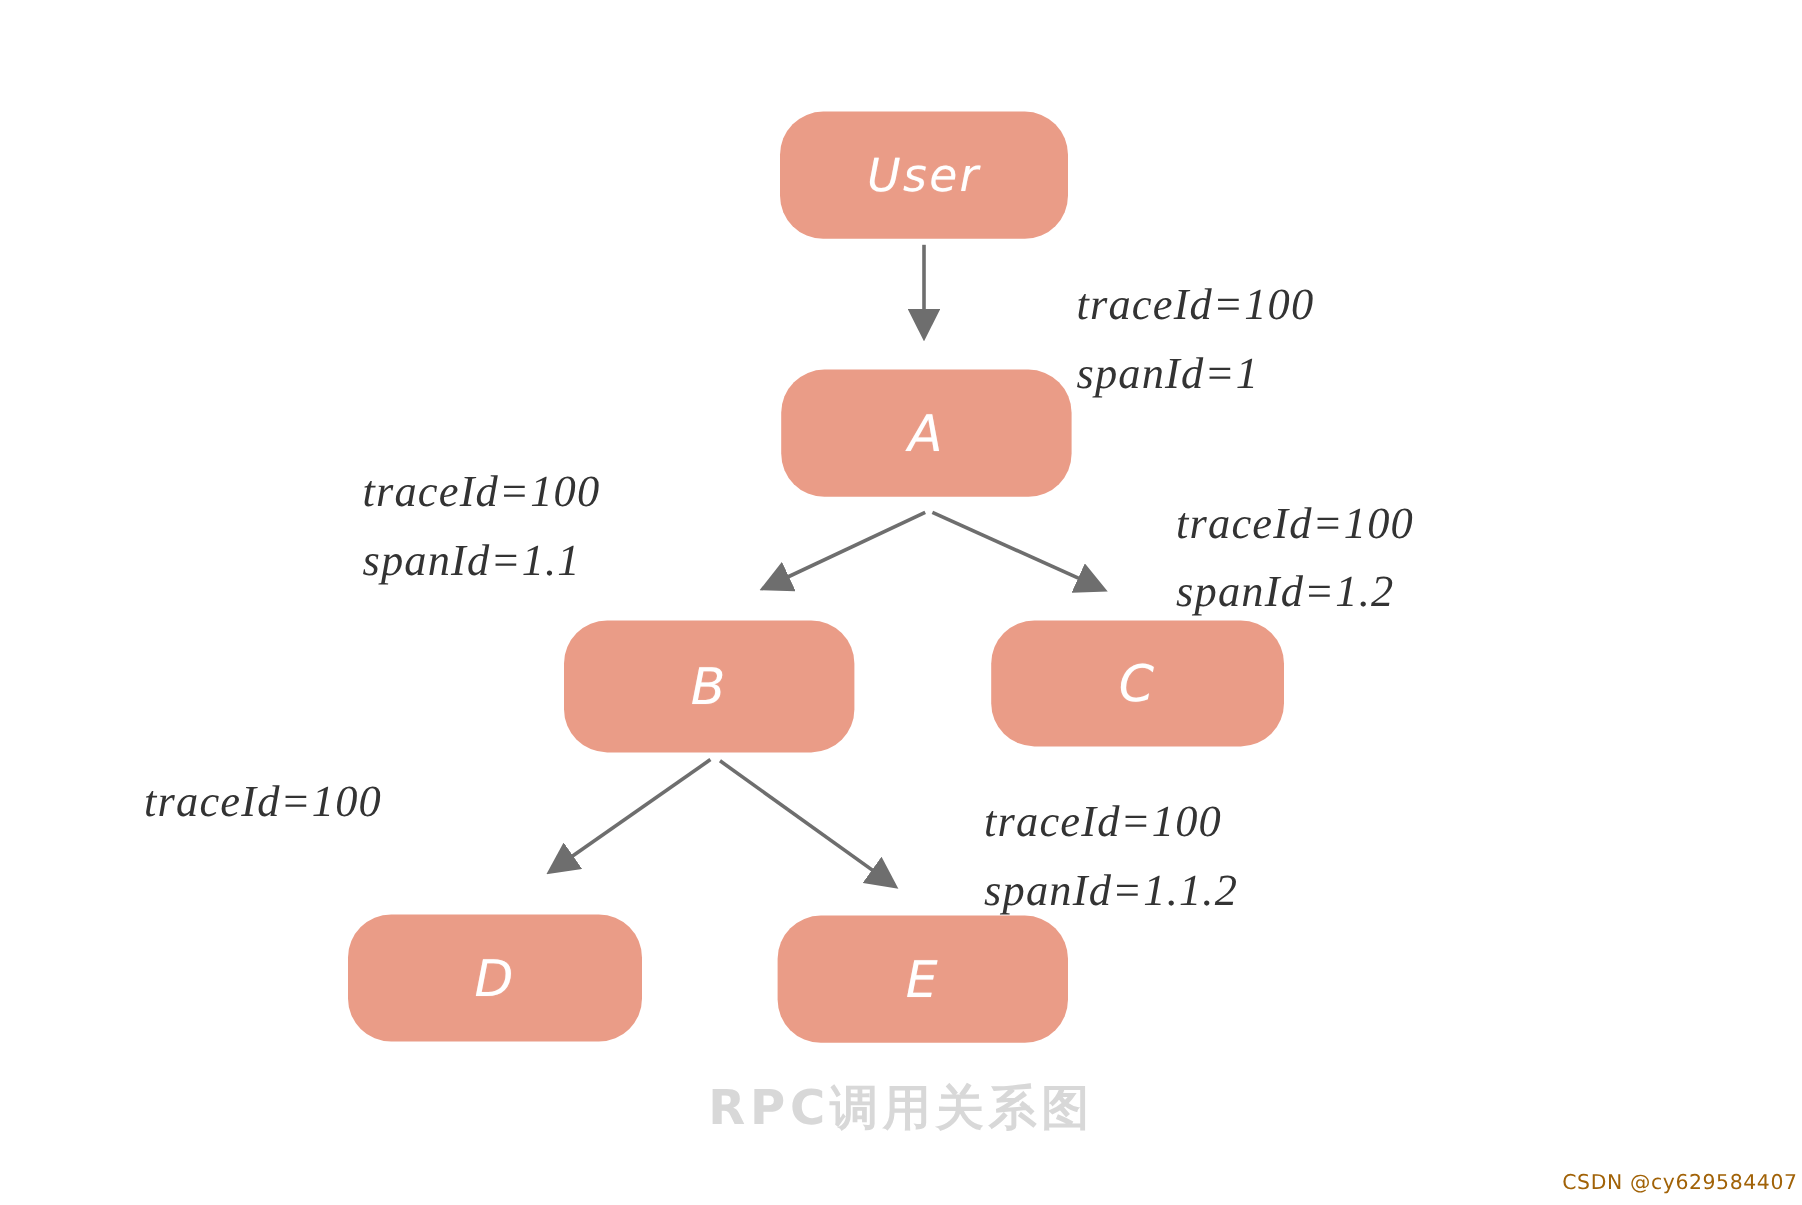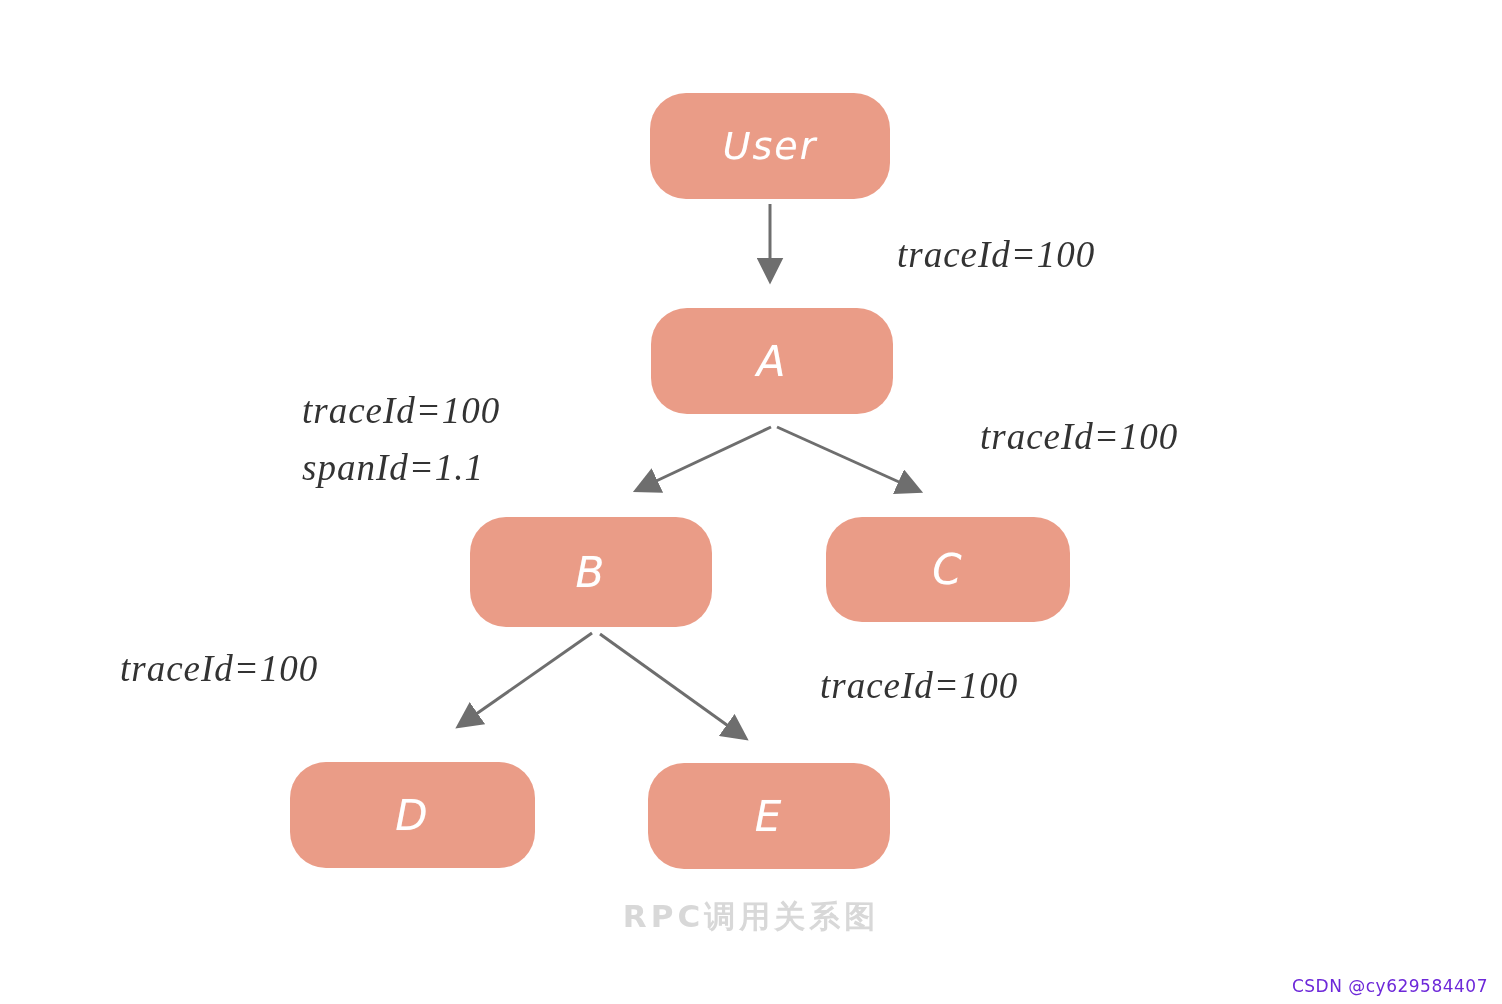--- a/index.html
+++ b/index.html
@@ -48,29 +48,29 @@
   }
   .edge-label .line { display: block; }
   .caption {
     position: absolute;
     left: 0;
     top: 896;
     top: 896px;
     width: 1502px;
     text-align: center;
     color: #D8D8D8;
-    font-size: 31px;
+    font-size: 40px;
     font-weight: bold;
     letter-spacing: 4px;
   }
   .watermark {
     position: absolute;
-    right: 14px;
+    right: 4px;
     bottom: 8px;
-    color: #6d28d9;
+    color: #a16207;
     font-size: 17px;
     letter-spacing: 0.5px;
   }
 </style>
 </head>
 <body>
 
 <div class="canvas">
 
   <svg class="arrow-layer" viewBox="0 0 1502 1004" xmlns="http://www.w3.org/2000/svg">
@@ -90,31 +90,34 @@
 
   <div class="node user" style="left:650px; top:93px;  width:240px; height:106px;">User</div>
   <div class="node" style="left:651px; top:308px; width:242px; height:106px;">A</div>
   <div class="node" style="left:470px; top:517px; width:242px; height:110px;">B</div>
   <div class="node" style="left:826px; top:517px; width:244px; height:105px;">C</div>
   <div class="node" style="left:290px; top:762px; width:245px; height:106px;">D</div>
   <div class="node" style="left:648px; top:763px; width:242px; height:106px;">E</div>
 
   <div class="edge-label" style="left:897px; top:226px;">
     <span class="line">traceId=100</span>
+    <span class="line">spanId=1</span>
   </div>
   <div class="edge-label" style="left:302px; top:382px;">
     <span class="line">traceId=100</span>
     <span class="line">spanId=1.1</span>
   </div>
   <div class="edge-label" style="left:980px; top:408px;">
     <span class="line">traceId=100</span>
+    <span class="line">spanId=1.2</span>
   </div>
   <div class="edge-label" style="left:120px; top:640px;">
     <span class="line">traceId=100</span>
   </div>
   <div class="edge-label" style="left:820px; top:657px;">
     <span class="line">traceId=100</span>
+    <span class="line">spanId=1.1.2</span>
   </div>
 
   <div class="caption">RPC调用关系图</div>
   <div class="watermark">CSDN @cy629584407</div>
 
 </div>
 
 </body></html>

